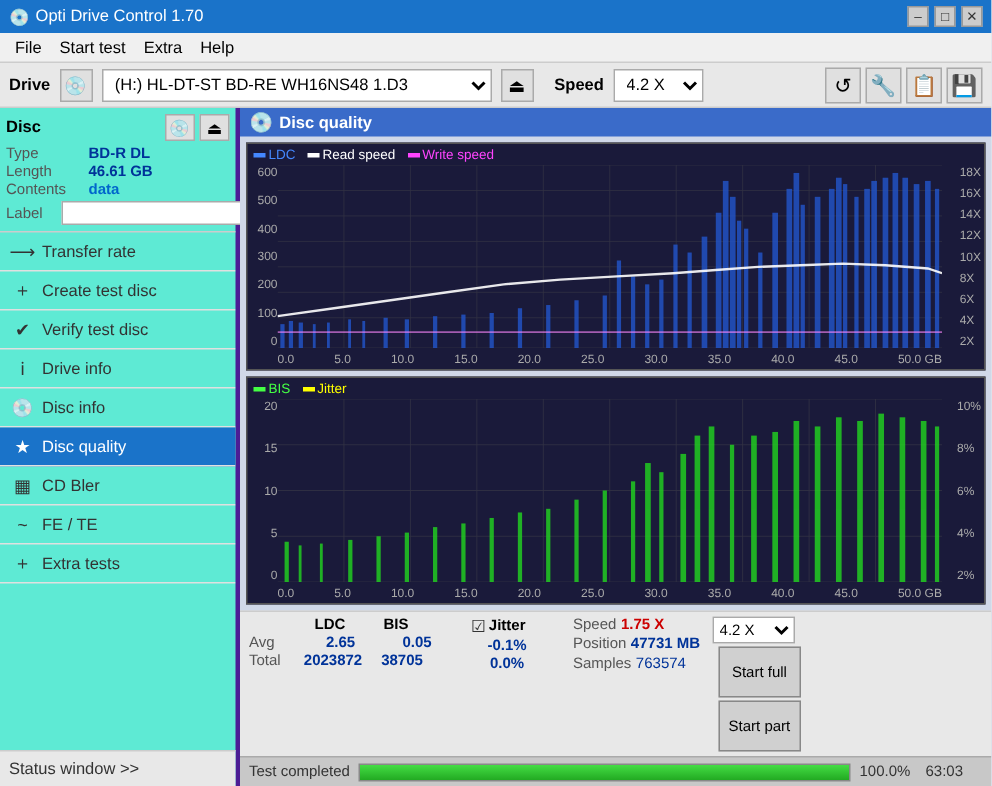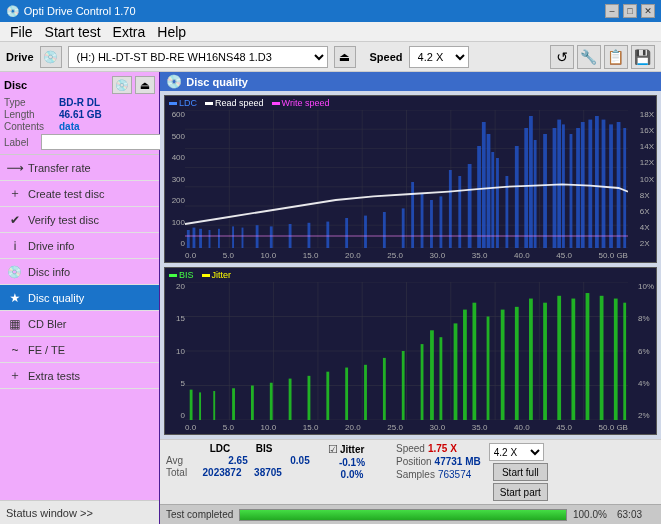--- a/index.html
+++ b/index.html
@@ -30,21 +30,21 @@
       background: #f0f0f0;
       height: 20px;
       display: flex;
       align-items: center;
       padding: 0 4px;
       border-bottom: 1px solid #ccc;
     }
     .menu-item {
       padding: 1px 6px;
       cursor: pointer;
-      font-size: 14px;
+      font-size: 11px;
     }
 
     
     .drive-bar {
       background: #e8e8e8;
       height: 30px;
       display: flex;
       align-items: center;
       padding: 0 6px;
       gap: 6px;
@@ -87,22 +87,22 @@
 
     
     .main-layout {
       display: flex;
       height: calc(524px - 22px - 20px - 30px);
     }
 
     
     .sidebar {
       width: 160px;
-      background: #f0abfc;
-      border-right: 1px solid #4c1d95;
+      background: #5eead4;
+      border-right: 3px solid #4c1d95;
       display: flex;
       flex-direction: column;
     }
 
     
     .disc-panel {
       padding: 4px;
       border-bottom: 1px solid #ccc;
     }
     .disc-header {
@@ -295,21 +295,21 @@
     .speed-select-small {
       height: 18px;
       font-size: 10px;
       border: 1px solid #aaa;
       background: white;
       width: 55px;
     }
 
     .start-btns { display: flex; flex-direction: column; gap: 2px; margin-left: 4px; }
     .start-btn {
-      height: 18px;
+      height: 34px;
       background: #d0d0d0;
       border: 1px solid #888;
       cursor: pointer;
       font-size: 10px;
       padding: 0 6px;
       white-space: nowrap;
     }
 
     
     .progress-area {
@@ -684,21 +684,21 @@
 
     </div>
 
     <div class="stats-bar">
 
       <div style="display:flex;flex-direction:column;gap:1px;min-width:140px;">
         <div style="display:flex;gap:0;margin-left:30px;">
           <span class="stat-col-header" style="min-width:48px;text-align:center">LDC</span>
           <span class="stat-col-header" style="min-width:40px;text-align:center">BIS</span>
         </div>
-        <div style="display:flex;align-items:center;gap:18px;">
+        <div style="display:flex;align-items:center;gap:7px;">
           <span style="width:30px;color:#555;font-size:10px">Avg</span>
           <span style="min-width:48px;color:#003399;font-weight:bold;font-size:10px;text-align:center">2.65</span>
           <span style="min-width:40px;color:#003399;font-weight:bold;font-size:10px;text-align:center">0.05</span>
         </div>
         <div style="display:flex;align-items:center;gap:2px;">
           <span style="width:30px;color:#555;font-size:10px">Total</span>
           <span style="min-width:48px;color:#003399;font-weight:bold;font-size:10px;text-align:center">2023872</span>
           <span style="min-width:40px;color:#003399;font-weight:bold;font-size:10px;text-align:center">38705</span>
         </div>
       </div>

